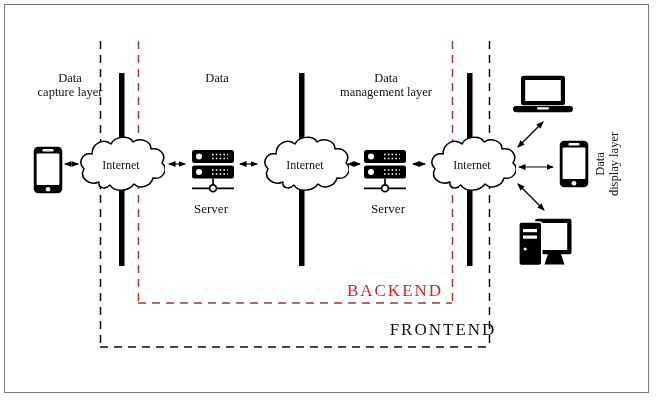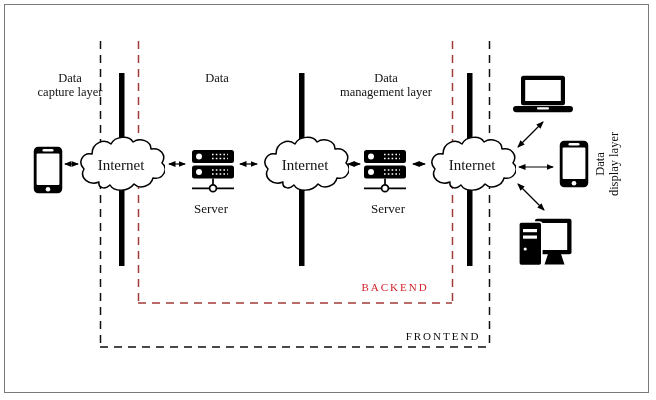--- a/index.html
+++ b/index.html
@@ -4,25 +4,25 @@
 <style>
   html,body{margin:0;padding:0;background:#ffffff;}
   body{width:656px;height:400px;position:relative;overflow:hidden;
        font-family:"Liberation Serif","DejaVu Serif",serif;}
   .frame{position:absolute;left:4px;top:4px;width:645px;height:389px;
          border:1.5px solid #7a7a7a;box-sizing:border-box;}
   svg.layer{position:absolute;left:0;top:0;}
   .lbl{position:absolute;color:#121212;text-align:center;line-height:14px;
        font-size:12.5px;transform:translateX(-50%);white-space:nowrap;}
   .lbl span{display:block;}
-  .node-lbl{position:absolute;color:#121212;font-size:15px;
+  .node-lbl{position:absolute;color:#121212;font-size:12px;
             transform:translate(-50%,-50%);white-space:nowrap;font-family:Liberation Serif, serif;}
   .server-lbl{position:absolute;color:#121212;font-size:13px;
               transform:translateX(-50%);white-space:nowrap;text-align:right;}
-  .region-lbl{position:absolute;font-size:11px;letter-spacing:2px;
+  .region-lbl{position:absolute;font-size:17px;letter-spacing:2px;
               transform:translateX(-50%);white-space:nowrap;color:#0d0d0d;}
   .display-lbl{position:absolute;left:607px;top:164px;color:#121212;
                text-align:center;line-height:14px;font-size:12.5px;white-space:nowrap;
                transform:translate(-50%,-50%) rotate(-90deg);}
   .display-lbl span{display:block;}
 </style>
 </head>
 <body>
 
 <div class="frame" style="border-color: rgb(122, 122, 122);"></div>
@@ -133,18 +133,18 @@
 </div>
 
 <div class="node-lbl" style="left:121px;top:165px;">Internet</div>
 <div class="node-lbl" style="left:305px;top:165px;">Internet</div>
 <div class="node-lbl" style="left:472px;top:165px;">Internet</div>
 
 <div class="server-lbl" style="left:211px;top:201px;">Server</div>
 <div class="server-lbl" style="left:388px;top:201px;">Server</div>
 
 <div class="region-lbl" style="left: 395px; top: 281px; color: rgb(210, 35, 42);">BACKEND</div>
-<div class="region-lbl" style="left:443px;top:330px;">FRONTEND</div>
+<div class="region-lbl" style="left:443px;top:320px;">FRONTEND</div>
 
 <div class="display-lbl">
   <span>Data</span>
   <span>display layer</span>
 </div>
 
 </body></html>

